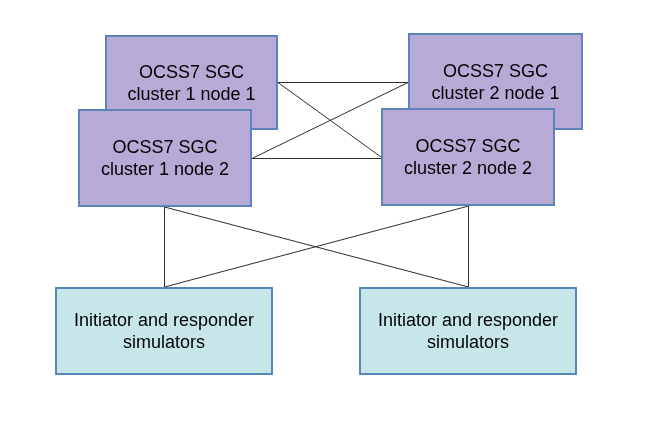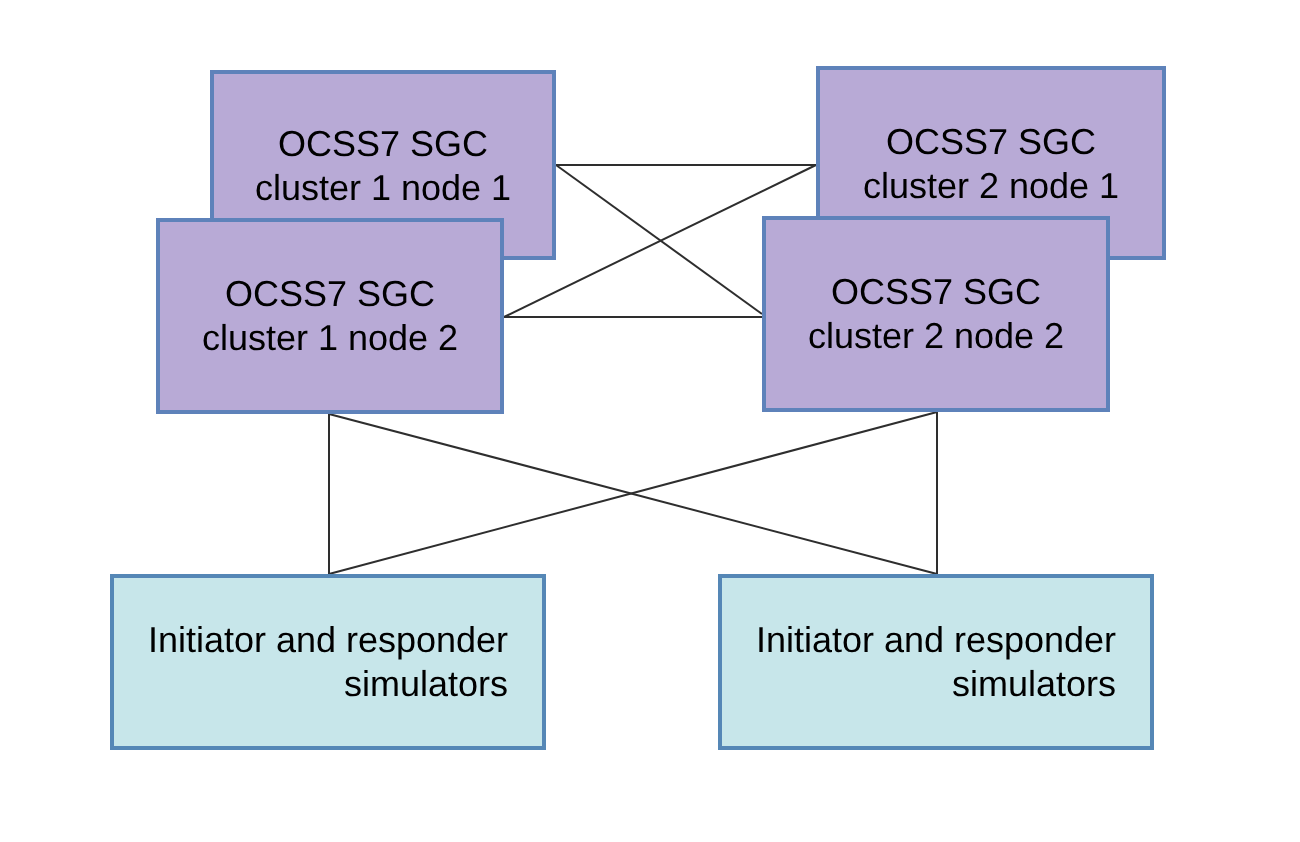--- a/index.html
+++ b/index.html
@@ -61,21 +61,21 @@
   
   .pos-c1n1 { left: 105px; top: 35px;  width: 173px; height: 95px; }
   .pos-c1n2 { left: 78px;  top: 109px; width: 174px; height: 98px; }
   .pos-c2n1 { left: 408px; top: 33px;  width: 175px; height: 97px; }
   .pos-c2n2 { left: 381px; top: 108px; width: 174px; height: 98px; }
   .pos-simL { left: 55px;  top: 287px; width: 218px; height: 88px; }
   .pos-simR { left: 359px; top: 287px; width: 218px; height: 88px; }
   
   .pos-c1n1, .pos-c2n1 { z-index: 1; }
   .pos-c1n2, .pos-c2n2 { z-index: 2; }
-  .sim { z-index: 2; text-align: right; }
+  .sim { z-index: 2; }
 </style>
 </head>
 <body>
 
 <div class="canvas">
 
   <svg class="connectors" viewBox="0 0 650 421" xmlns="http://www.w3.org/2000/svg">
     <line x1="278" y1="82.5" x2="408" y2="82.5"></line>
     <line x1="278" y1="82.5" x2="381" y2="157"></line>
     <line x1="252" y1="158.5" x2="408" y2="82.5"></line>

